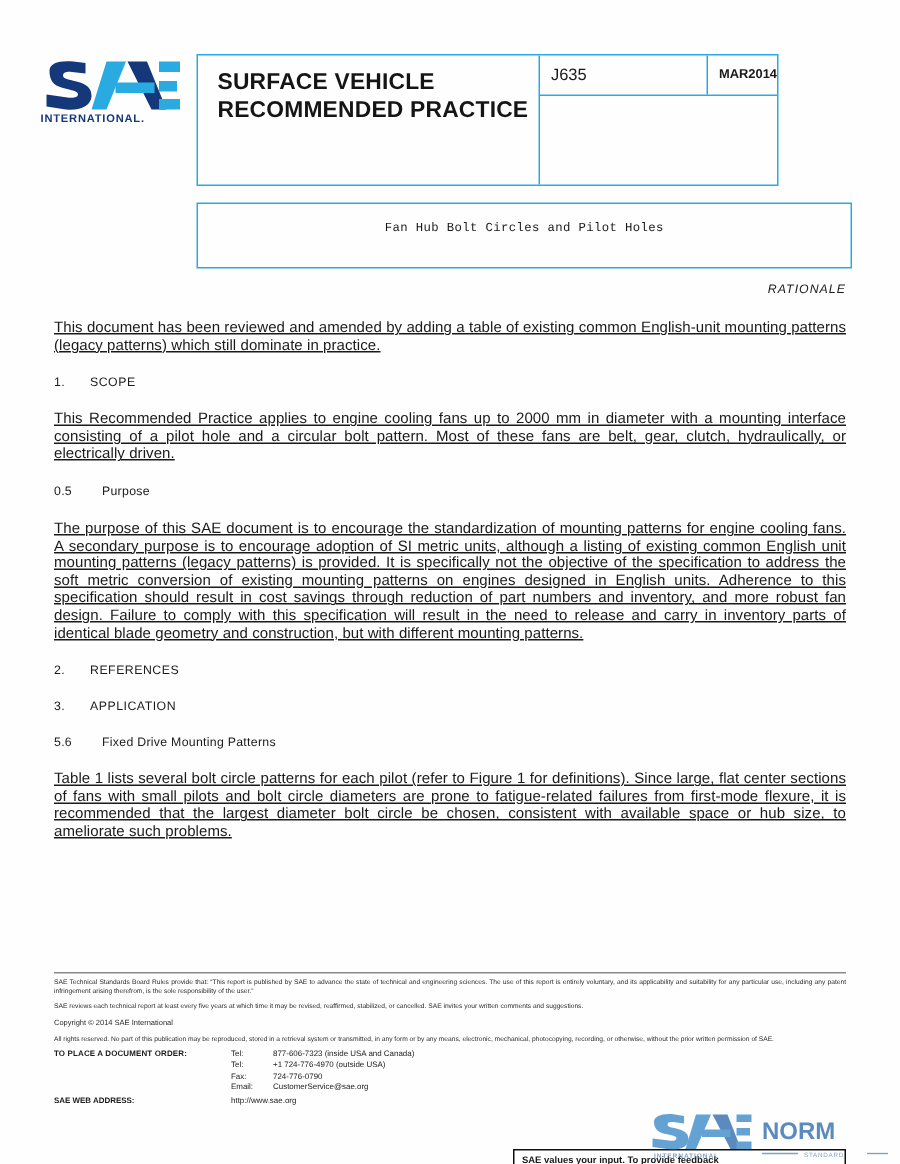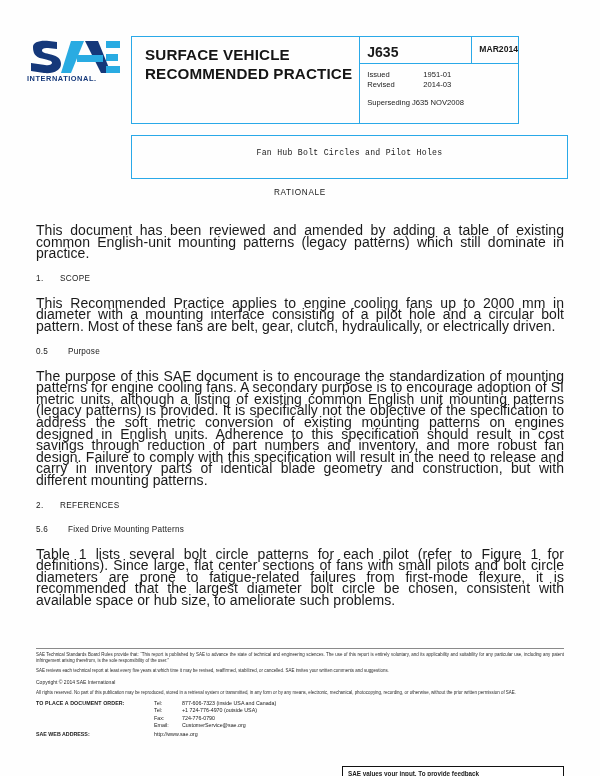--- a/index.html
+++ b/index.html
@@ -75,22 +75,22 @@
   }
   .hdr-idrow {
     display: flex;
     border-bottom: 1.6px solid #2aa9e8;
     height: 26px;
   }
   .hdr-docnum {
     width: 112px;
     box-sizing: border-box;
     border-right: 1.6px solid #2aa9e8;
-    font-size: 14px;
-    font-weight: bold;
+    font-size: 11px;
+    font-weight: normal;
     padding: 7px 0 0 7px;
   }
   .hdr-date {
     flex: 1;
     box-sizing: border-box;
     font-size: 8.6px;
     font-weight: bold;
     padding: 7px 0 0 7px;
   }
   .hdr-meta {
@@ -122,31 +122,33 @@
     font-family: Liberation Mono, monospace;
   }
 
   
   .body-area {
     position: absolute;
     left: 36px; top: 188px;
     width: 528px;
   }
   .center-head {
-    text-align: center;
+    text-align: right;
     font-size: 8.2px;
     letter-spacing: 0.7px;
-    margin: 0 0 28px 0;
+    margin: 0 0 16px 0;
+    font-style: italic;
   }
   p.para {
     margin: 0 0 14px 0;
-    font-size: 14px;
+    font-size: 10px;
     line-height: 11.6px;
     text-align: justify;
     letter-spacing: 0.05px;
+    text-decoration: underline;
   }
   .sec-head {
     margin: 0 0 15px 0;
     font-size: 8.2px;
     letter-spacing: 0.35px;
   }
   .sec-head .num { display:inline-block; width: 24px; }
   .sub-head {
     margin: 0 0 15px 0;
     font-size: 8.2px;
@@ -247,31 +249,20 @@
       <div class="hdr-row">
         <div class="hdr-title-cell">
           <div class="hdr-title-line">SURFACE VEHICLE</div>
           <div class="hdr-title-line">RECOMMENDED PRACTICE</div>
         </div>
         <div class="hdr-right-cell">
           <div class="hdr-idrow">
             <div class="hdr-docnum">J635</div>
             <div class="hdr-date">MAR2014</div>
           </div>
-          <div class="hdr-meta">
-            <div class="meta-line">
-              <span class="meta-lbl">Issued</span>
-              <span class="meta-val">1951-01</span>
-            </div>
-            <div class="meta-line">
-              <span class="meta-lbl">Revised</span>
-              <span class="meta-val">2014-03</span>
-            </div>
-            <div class="meta-sup">Superseding J635 NOV2008</div>
-          </div>
         </div>
       </div>
     </div>
 
     <div class="hdr-subtitle">
       <span>Fan Hub Bolt Circles and Pilot Holes</span>
     </div>
   </div>
 
   <div class="body-area">
@@ -286,20 +277,23 @@
 
     <div class="sub-head">
       <span class="num">0.5</span><span>Purpose</span>
     </div>
     <p class="para">The purpose of this SAE document is to encourage the standardization of mounting patterns for engine cooling fans.  A secondary purpose is to encourage adoption of SI metric units, although a listing of existing common English unit mounting patterns (legacy patterns) is provided.  It is specifically not the objective of the specification to address the soft metric conversion of existing mounting patterns on engines designed in English units.  Adherence to this specification should result in cost savings through reduction of part numbers and inventory, and more robust fan design.  Failure to comply with this specification will result in the need to release and carry in inventory parts of identical blade geometry and construction, but with different mounting patterns.</p>
 
     <div class="sec-head">
       <span class="num">2.</span><span>REFERENCES</span>
     </div>
 
+    <div class="sec-head">
+      <span class="num">3.</span><span>APPLICATION</span>
+    </div>
 
     <div class="sub-head">
       <span class="num">5.6</span><span>Fixed Drive Mounting Patterns</span>
     </div>
     <p class="para">Table 1 lists several bolt circle patterns for each pilot (refer to Figure 1 for definitions).  Since large, flat center sections of fans with small pilots and bolt circle diameters are prone to fatigue-related failures from first-mode flexure, it is recommended that the largest diameter bolt circle be chosen, consistent with available space or hub size, to ameliorate such problems.</p>
   </div>
 
   <div class="footer-area">
     <div class="footer-rule"></div>
 
@@ -336,14 +330,30 @@
         </div>
       </div>
 
       <div class="feedback-box">
         <div>SAE values your input. To provide feedback</div>
 
       </div>
     </div>
   </div>
 
+  <div class="watermark">
+    <svg width="164" height="32" viewBox="0 0 164 32">
+      <path d="M4 6 C4 2 10 0 18 1 L24 2 L24 7 L17 6 C14 5.7 13 6.4 13 7.7 C13 9.2 15 9.6 20 10.6 C25 11.8 27 14 27 17.6 C27 22 22 25 14 24.2 L3 22.6 L3 17 L14 18.4 C17 18.8 19 18.2 19 16.8 C19 15.4 16 14.8 11 13.8 C6 12.6 4 9.8 4 6 Z" fill="#2b7fc4"></path>
+      <path d="M32 1 L42 1 L32 24 L25 24 Z" fill="#2b7fc4"></path>
+      <path d="M43 1 L53 1 L62 24 L55 24 Z" fill="#1d5fa6"></path>
+      <rect x="36" y="11" width="19" height="5" fill="#2b7fc4"></rect>
+      <rect x="59" y="1" width="10" height="5" fill="#2b7fc4"></rect>
+      <rect x="59" y="10" width="9" height="5" fill="#2b7fc4"></rect>
+      <rect x="59" y="19" width="10" height="5" fill="#2b7fc4"></rect>
+      <text x="76" y="17" font-family="Liberation Sans, sans-serif" font-size="16" font-weight="bold" fill="#1d5fa6">NORM</text>
+      <text x="4" y="30" font-family="Liberation Sans, sans-serif" font-size="4.4" font-weight="bold" fill="#4a7fae" letter-spacing="0.6">INTERNATIONAL</text>
+      <line x1="76" y1="27" x2="100" y2="27" stroke="#4a7fae" stroke-width="0.9"></line>
+      <text x="104" y="29" font-family="Liberation Sans, sans-serif" font-size="4.2" fill="#4a7fae" letter-spacing="0.5">STANDARD</text>
+      <line x1="146" y1="27" x2="160" y2="27" stroke="#4a7fae" stroke-width="0.9"></line>
+    </svg>
+  </div>
 
 </div>
 
 </body></html>

